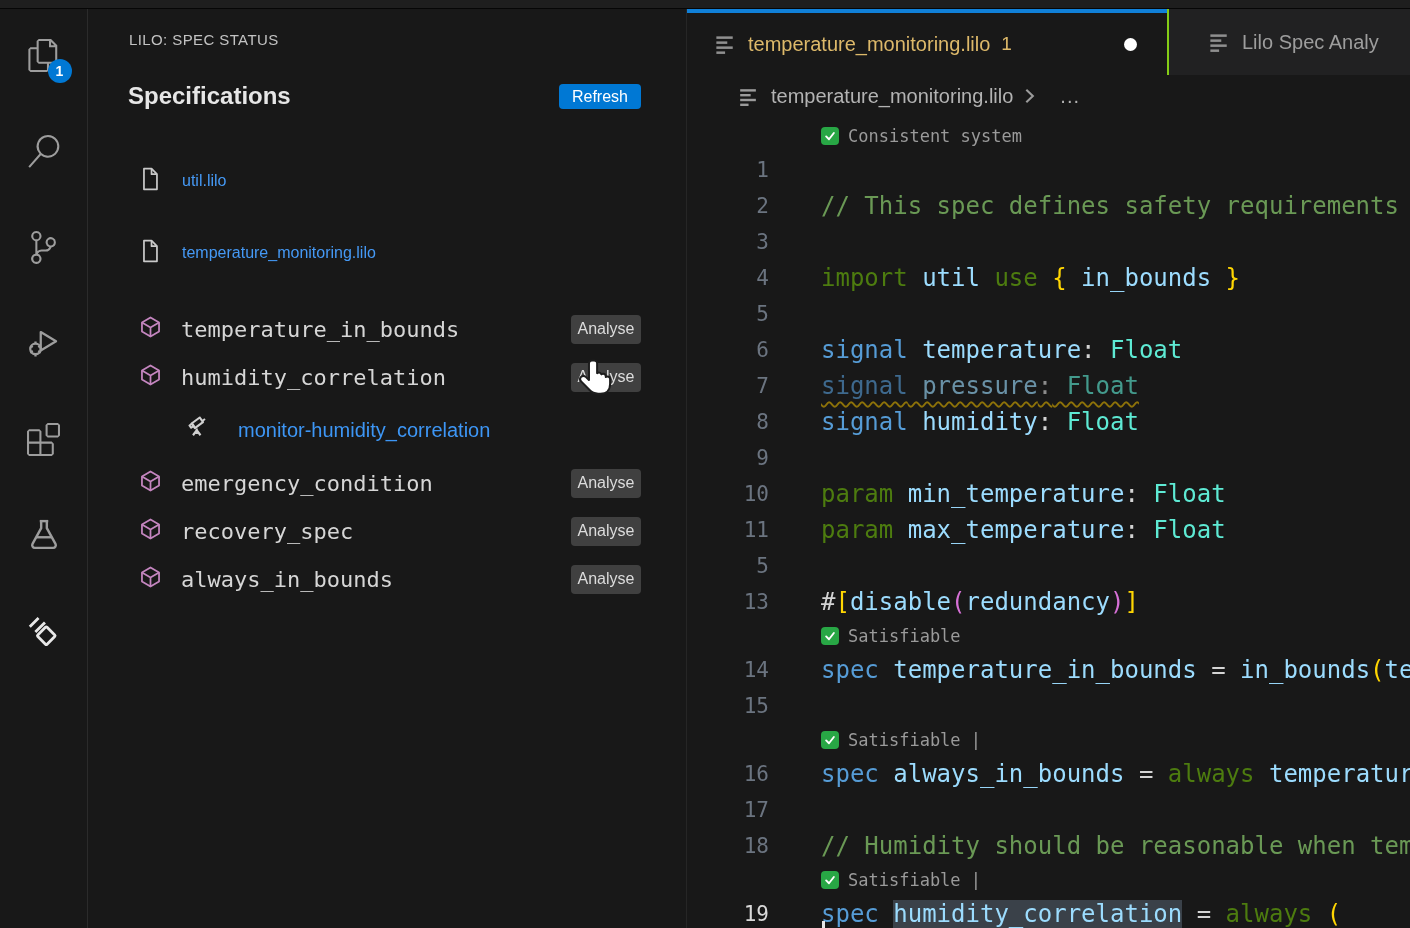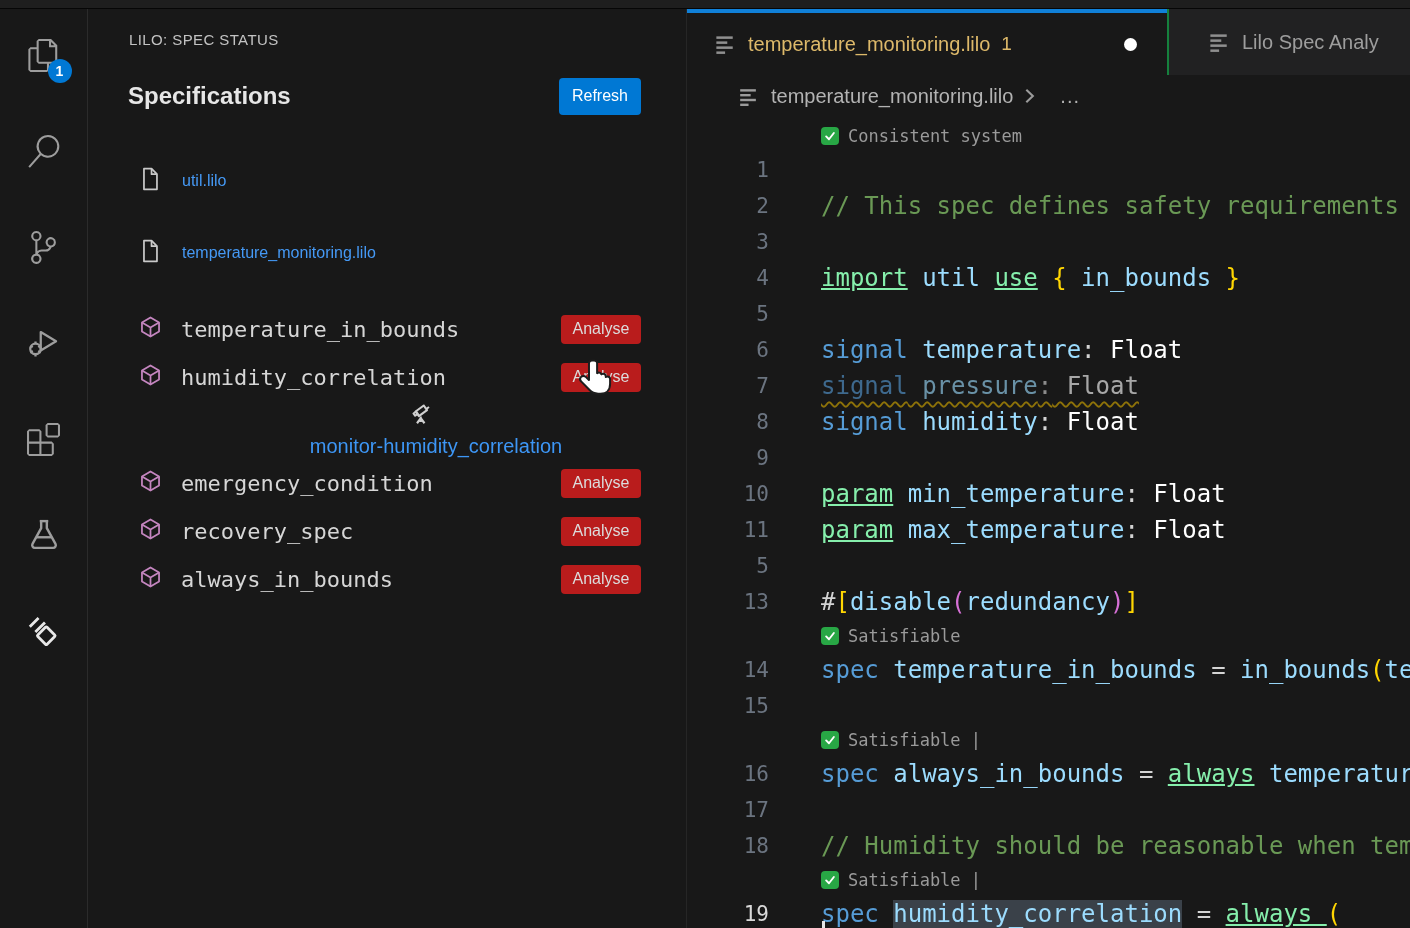--- a/index.html
+++ b/index.html
@@ -22,51 +22,51 @@
 
   
   #sidebar { position:absolute; left:89px; top:9px; width:597px; height:919px;
     background:#181818; padding-top:22px; }
   .sb-view-title { padding-left:40px; color:#c3c3c3; font-size:15px;
     letter-spacing:0.4px; height:20px; }
   .sb-header { margin-top:30px; height:30px; display:flex; align-items:center;
     padding-left:39px; padding-right:45px; }
   .sb-header h2 { color:#e6e6e6; font-size:24px; font-weight:600; flex:1; }
   .refresh-btn { background:#0078d4; color:#fff; border:none; border-radius:4px;
-    font-size:16px; font-family:inherit; padding:4px 13px; height:37px; cursor:pointer; }
+    font-size:16px; font-family:inherit; padding:4px 13px; height:25px; cursor:pointer; }
 
   .file-list { margin-top:50px; }
   .file-row { height:40px; margin-bottom:32px; display:flex; align-items:center;
     padding-left:49px; cursor:pointer; }
   .file-row svg { margin-right:18px; flex:none; }
   .file-label { color:#4599f5; font-size:16px; }
 
   .spec-list { margin-top:16px; }
   .spec-row { height:48px; display:flex; align-items:center; padding-left:49px;
     padding-right:45px; cursor:pointer; }
   .spec-row svg { margin-right:18px; flex:none; }
   .spec-name { color:#d6d6d6; font-size:22px; flex:1;
     font-family:"DejaVu Sans Mono", monospace; }
-  .analyse-btn { background:#b91c1c; color:#dcdcdc; border:none; border-radius:4px;
-    font-size:16px; font-family:inherit; width:80px; height:29px; cursor:pointer; }
+  .analyse-btn { background:#404040; color:#dcdcdc; border:none; border-radius:4px;
+    font-size:16px; font-family:inherit; width:70px; height:29px; cursor:pointer; }
   .monitor-row { height:58px; display:flex; align-items:center; padding-left:97px;
-    cursor:pointer;flex-direction:column; }
+    cursor:pointer; }
   .monitor-row svg { margin-right:22px; flex:none; }
   .monitor-label { color:#3d96f5; font-size:20px; }
 
   #hand-cursor { position:absolute; left:576px; top:358px; z-index:50; pointer-events:none; }
 
   
   #editor { position:absolute; left:686px; top:9px; width:724px; height:919px;
     background:#181818; border-left:1px solid #262626; overflow:hidden; }
   #tab-bar { height:66px; display:flex; background:#181818; }
   .tab { display:flex; align-items:center; cursor:pointer; }
   .tab.active { width:480px; background:#181818; border-top:4px solid #1080d8;
     padding-left:26px; }
-  .tab.inactive { flex:1; background:#212122; border-left:2px solid #15803d;
+  .tab.inactive { flex:1; background:#212122; border-left:2px solid #84cc16;
     padding-left:38px; }
   .tab svg { margin-right:13px; flex:none; }
   .tab-label-active { color:#ddb96a; font-size:20px; white-space:nowrap; }
   .tab-problem-badge { color:#ddb96a; font-size:19px; margin-left:11px; }
   .tab-dot { width:13px; height:13px; border-radius:50%; background:#ffffff;
     margin-left:auto; margin-right:30px; flex:none; }
   .tab-label-inactive { color:#9d9d9d; font-size:20px; white-space:nowrap; }
 
   #breadcrumb { height:42px; display:flex; align-items:center; padding-left:50px;
     color:#b3b3b3; font-size:20px; }
@@ -80,24 +80,24 @@
   .gutter { width:82px; text-align:right; color:#6b7480; font-size:21px; flex:none; }
   .gutter.active { color:#d9d9d9; }
   .code-text { margin-left:52px; }
   .lens-row { height:32px; display:flex; align-items:center; padding-left:134px;
     cursor:pointer; }
   .lens-check { width:18px; height:18px; background:#28a745; border-radius:4px;
     display:flex; align-items:center; justify-content:center; margin-right:9px; flex:none; }
   .lens-text { color:#9a9a9a; font-size:17px; }
 
   .c  { color:#6a9955; }
-  .kp { color:#86efac;text-decoration:underline; }
+  .kp { color:#4d7c0f; }
   .kb { color:#569cd6; }
   .v  { color:#9cdcfe; }
-  .t  { color:#ffffff; }
+  .t  { color:#5eead4; }
   .p  { color:#d4d4d4; }
   .by { color:#ffd602; }
   .bp { color:#d670d6; }
   .vh { color:#9cdcfe; background:#3a4149; }
   .warn-wrap { text-decoration-line:underline; text-decoration-style:wavy;
     text-decoration-color:#d5a900; text-decoration-thickness:2px; text-underline-offset:7px;text-align:center; }
   .warn-wrap > span { opacity:0.62; }
 
   #line20-caret { position:absolute; left:135px; top:912px; width:3px; height:7px;
     background:#e6e6e6; }

